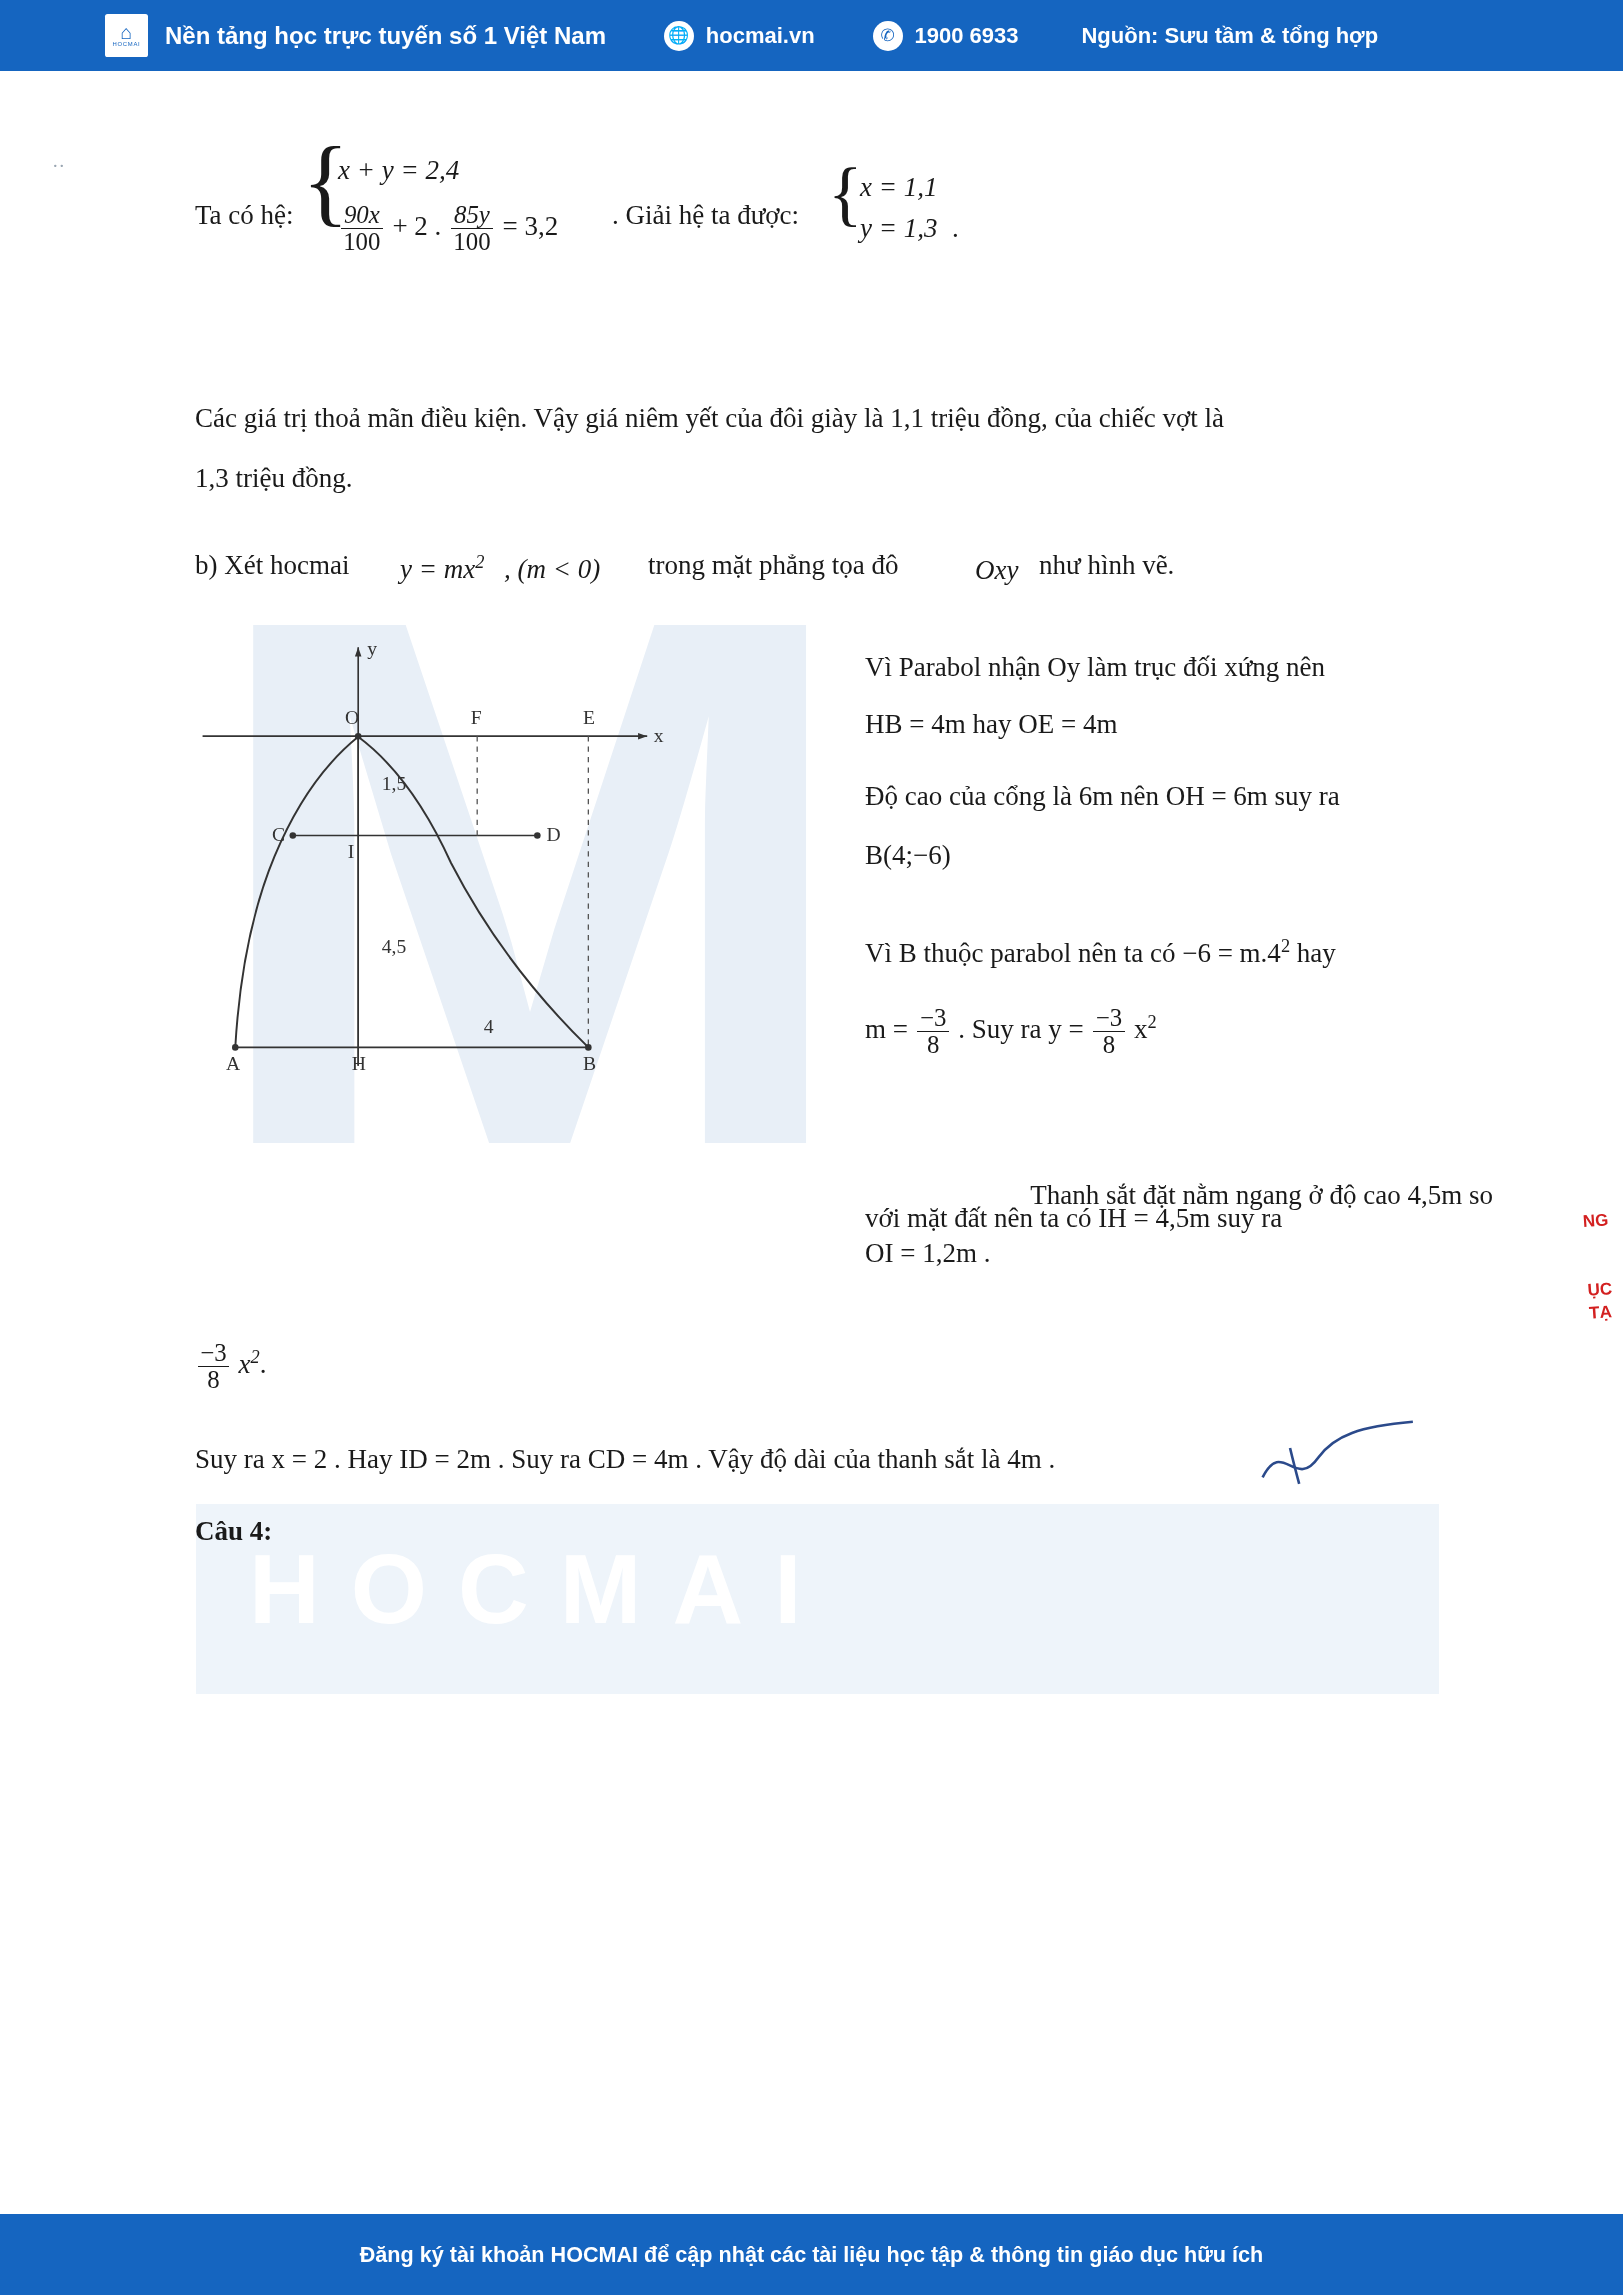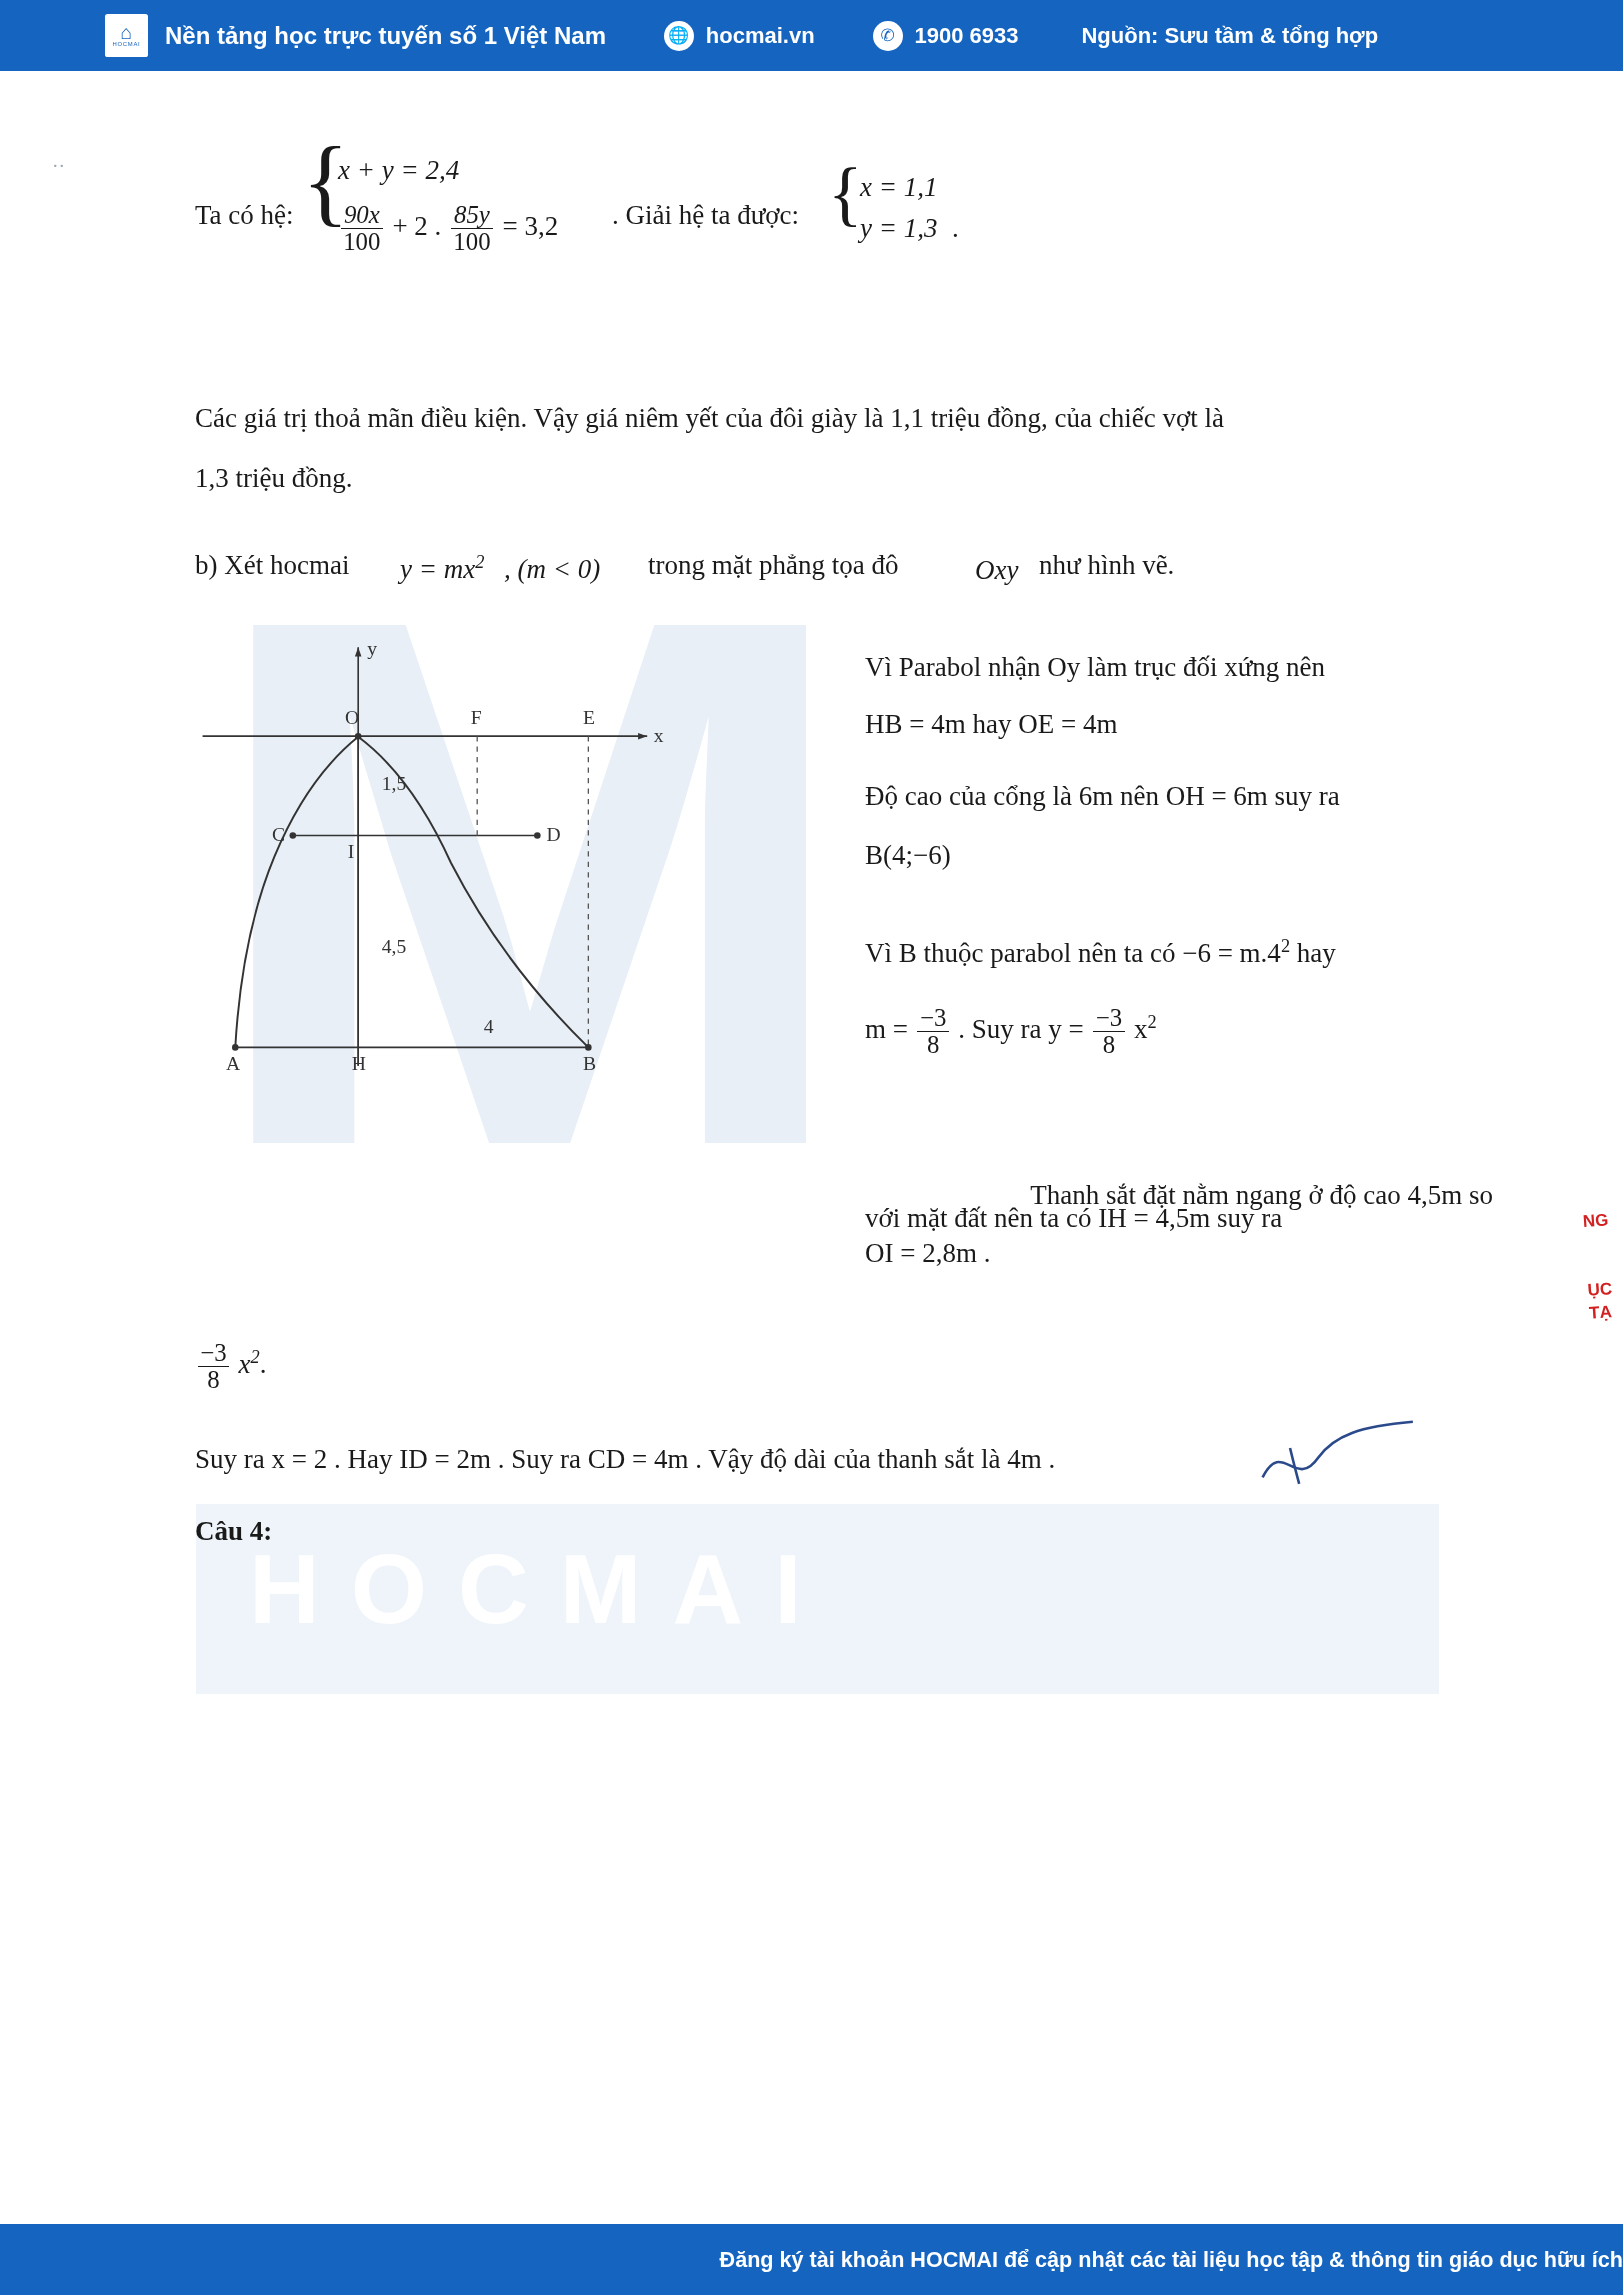--- a/index.html
+++ b/index.html
@@ -34,23 +34,23 @@
     width:30px; height:30px; border-radius:50%;
     background:#ffffff; color:#1565c0;
     display:flex; align-items:center; justify-content:center;
     font-size:17px; margin-right:11.8px;
   }
   .top-item-text{ font-size:22px; font-weight:bold; }
   .top-source{ margin-left:63px; font-size:22px; font-weight:bold; white-space:nowrap;}
 
   
   .footbar{
-    position:absolute; left:0; bottom:0; width:1623px; height:71px;
+    position:absolute; left:0; bottom:0; width:1623px; height:81px;
     background:#1565c0; color:#fff;
-    display:flex; align-items:center; justify-content:flex-end;
+    display:flex; align-items:center; justify-content:center;
     font-family:"Liberation Sans", sans-serif;
     font-size:21.6px; font-weight:bold;
   }
 
   
   .page{
     position:absolute; left:0; top:71px; width:1623px; height:2154px;
     background:#ffffff;
   }
   .wm-letter{
@@ -256,21 +256,21 @@
       <span>. Suy ra  y =</span>
       <span class="frac">
         <span class="num">−3</span>
         <span class="den">8</span>
       </span>
       <span>x</span><span class="sup">2</span>
     </div>
 
     <div class="txt" style="left:865px; top:1104px; width:628px;text-align:right;">Thanh sắt đặt nằm ngang ở độ cao 4,5m so</div>
     <div class="txt" style="left:865px; top:1127px; width:628px;">với mặt đất nên ta có  IH = 4,5m  suy ra</div>
-    <div class="txt" style="left:865px; top:1162px;">OI = 2,8m .</div>
+    <div class="txt" style="left:865px; top:1162px;">OI = 1,2m .</div>
 
     <div class="txt" style="left:195px; top:1269px;">
       <span class="frac">
         <span class="num">−3</span>
         <span class="den">8</span>
       </span>
       <span class="ital">x</span><span class="sup ital">2</span><span>.</span>
     </div>
 
     <div class="txt" style="left:195px; top:1368px;">Suy ra  x = 2 . Hay  ID = 2m . Suy ra  CD = 4m . Vậy độ dài của thanh sắt là  4m .</div>

